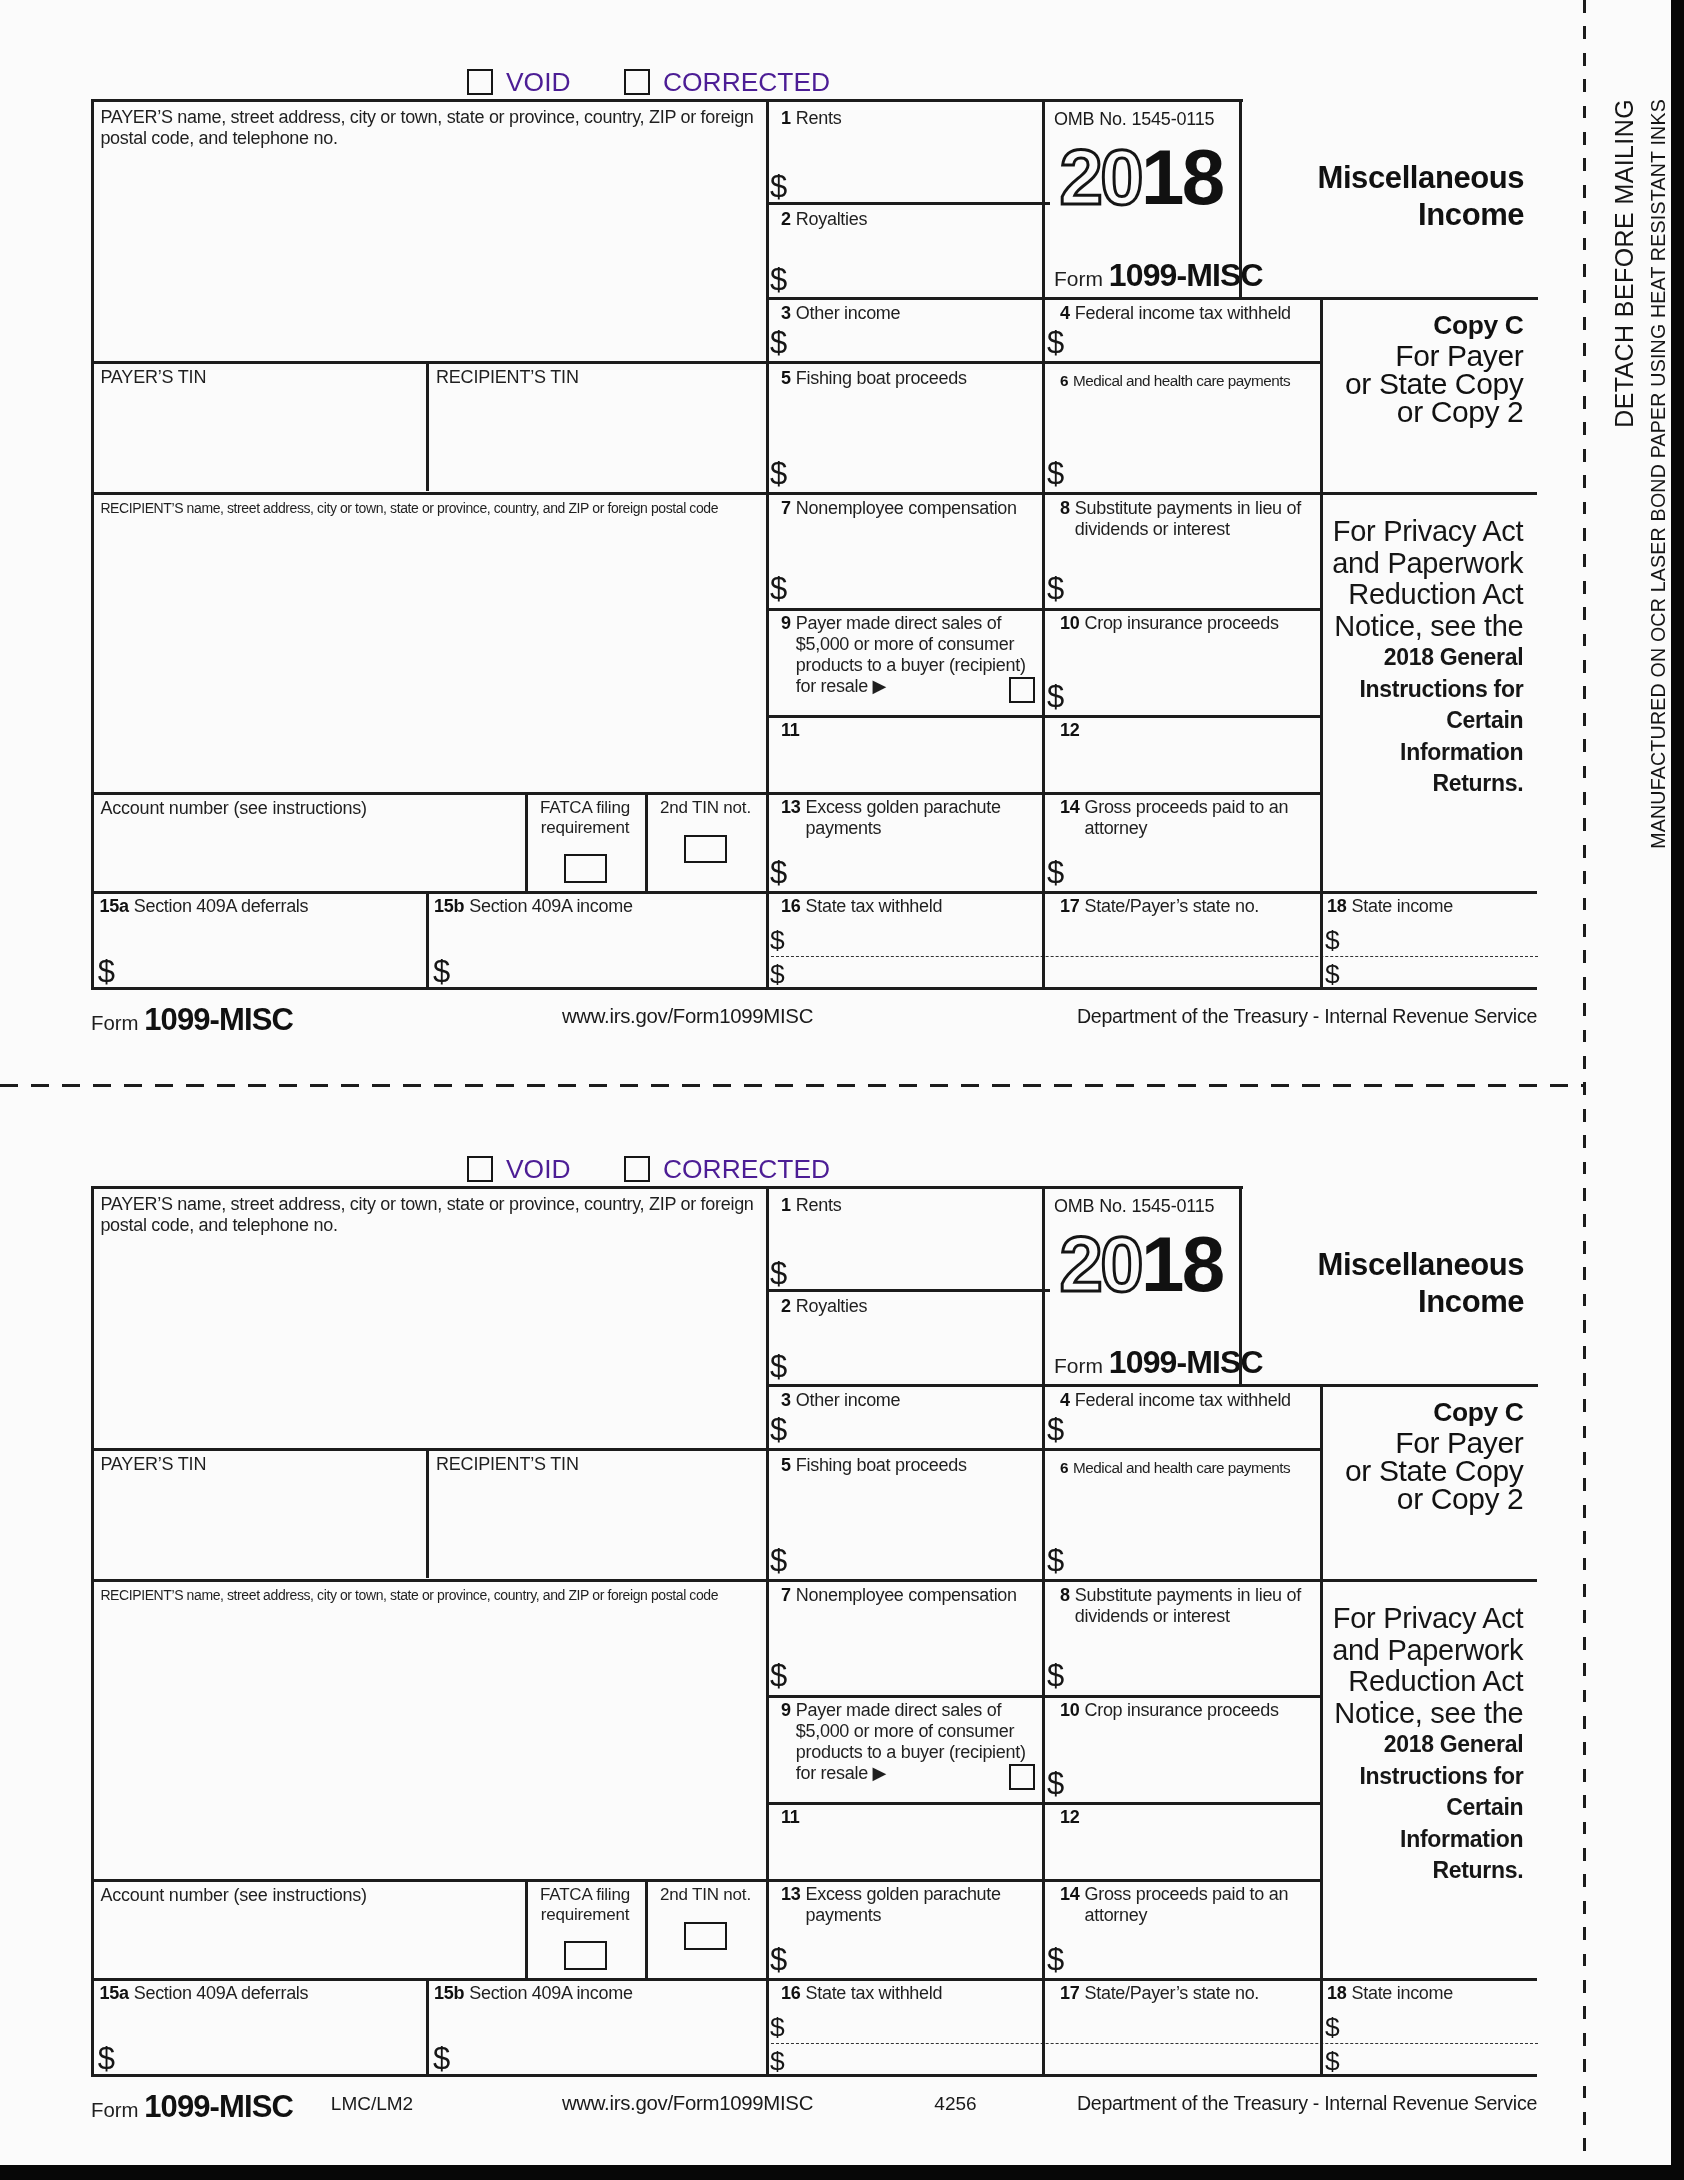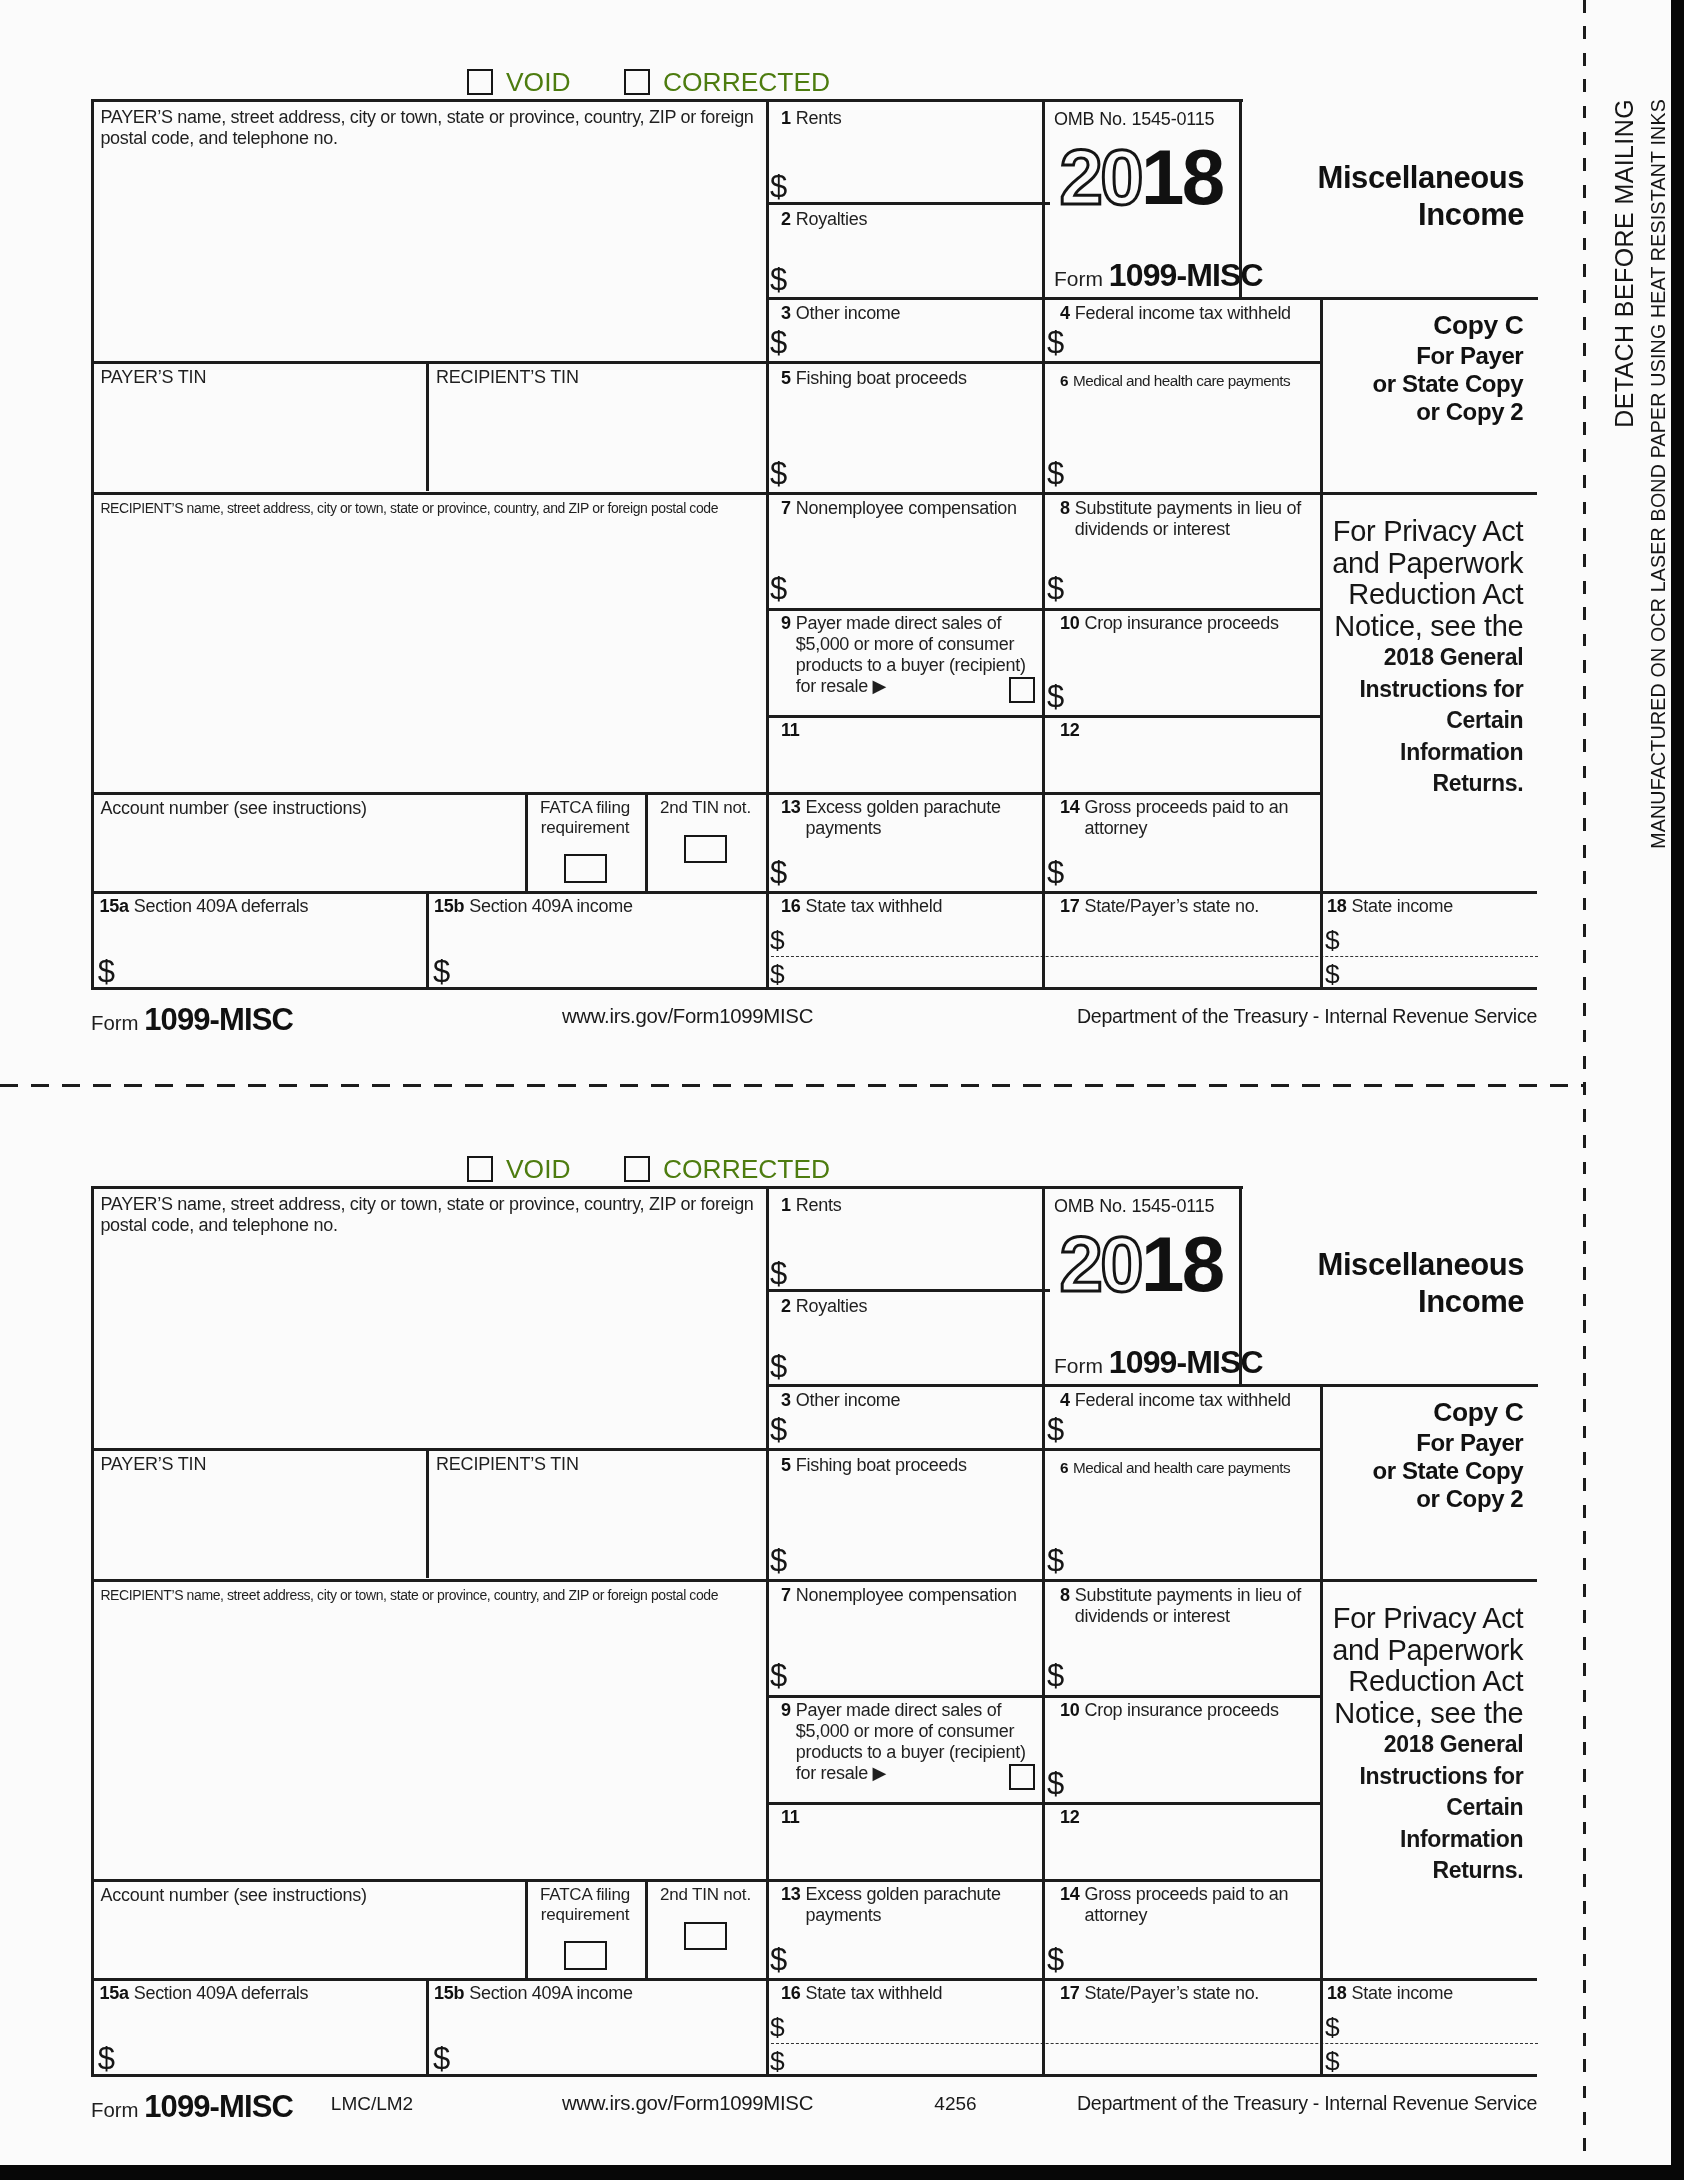--- a/index.html
+++ b/index.html
@@ -9,21 +9,21 @@
   .perf-v{position:absolute;width:3.4px;background:repeating-linear-gradient(180deg,#1c1c1c 0 12.8px,transparent 12.8px 26.4px);}
   .perf-h{position:absolute;height:3.4px;background:repeating-linear-gradient(90deg,#1c1c1c 0 18px,transparent 18px 31px);}
   .side-text{position:absolute;transform-origin:0 0;transform:rotate(-90deg) translateX(-100%);
              white-space:nowrap;color:#161616;}
   .side-detach{font-size:25px;letter-spacing:0.4px;}
   .side-manu{font-size:19.6px;letter-spacing:0.2px;}
 
   .form-copy{position:absolute;left:91px;width:1446px;height:980px;}
   .void-row{position:absolute;left:0;top:0;width:1446px;height:33px;}
   .cb{position:absolute;border:2.6px solid #161616;background:#fbfbfb;box-sizing:border-box;}
-  .void-row .lab{position:absolute;font-size:26.4px;color:#4d7c0f;}
+  .void-row .lab{position:absolute;font-size:26.4px;color:#4c1d95;}
 
   .grid{position:absolute;left:0;top:33px;width:1446px;height:677px;}
   .hl,.vl{position:absolute;background:#1c1c1c;}
   .lbl{position:absolute;display:flex;gap:5.1px;font-size:18px;line-height:21px;letter-spacing:-0.3px;color:#1f1f1f;}
   .lbl b{flex:none;font-weight:700;color:#111;}
   .small{font-size:15.3px;letter-spacing:-0.5px;}
   .tiny{font-size:14px;letter-spacing:-0.4px;}
   .plain{position:absolute;font-size:18px;letter-spacing:-0.2px;color:#1f1f1f;}
   .dollar{position:absolute;font-size:31px;line-height:31px;color:#161616;}
   .dollar2{position:absolute;font-size:26.4px;line-height:26.4px;color:#161616;}
@@ -33,21 +33,21 @@
   .year{position:absolute;left:951px;top:39px;width:198px;text-align:center;font-size:78px;line-height:78px;
         font-weight:800;letter-spacing:-2.6px;color:#111;white-space:nowrap;}
   .year .outline{color:#fbfbfb;-webkit-text-stroke:3px #151515;font-weight:600;}
   .omb-form{position:absolute;left:963px;top:158px;font-size:21px;color:#1f1f1f;white-space:nowrap;}
   .omb-form b{font-size:32px;font-weight:800;letter-spacing:-0.9px;color:#111;}
 
   .misc-title{position:absolute;left:1155px;top:60px;width:285px;text-align:right;padding-right:6.8px;
               font-size:31px;line-height:37px;font-weight:700;letter-spacing:-0.4px;color:#111;white-space:pre-line;box-sizing:border-box;}
   .copy-c{position:absolute;left:1236px;top:211px;width:204px;text-align:right;padding-right:7.7px;box-sizing:border-box;color:#111;}
   .copy-c .c1{font-size:26.4px;line-height:31.5px;font-weight:700;letter-spacing:-0.4px;}
-  .copy-c .c2{font-size:24px;line-height:28px;font-weight:700;letter-spacing:-0.4px;white-space:pre-line;}
+  .copy-c .c2{font-size:30px;line-height:28px;font-weight:400;letter-spacing:-0.4px;white-space:pre-line;}
   .privacy{position:absolute;left:1236px;top:417px;width:204px;text-align:right;padding-right:7.7px;box-sizing:border-box;color:#161616;}
   .privacy .pn{font-size:29px;line-height:31.5px;letter-spacing:-0.3px;white-space:pre-line;}
   .privacy .pb{font-size:23px;line-height:31.5px;font-weight:700;letter-spacing:-0.3px;white-space:pre-line;}
 
   .footer{position:absolute;left:0;top:924px;width:1446px;height:43px;}
   .footer .f-form{position:absolute;left:0;top:12px;font-size:20.4px;color:#1f1f1f;white-space:nowrap;}
   .footer .f-form b{font-size:31px;font-weight:800;letter-spacing:-0.9px;color:#111;}
   .footer .f-url{position:absolute;left:426px;top:15.3px;width:341px;text-align:center;font-size:20.4px;letter-spacing:-0.3px;}
   .footer .f-dept{position:absolute;right:0;top:15.3px;font-size:19.6px;letter-spacing:-0.3px;}
   .footer .f-lmc{position:absolute;left:213px;top:16px;width:136px;text-align:center;font-size:19px;}

